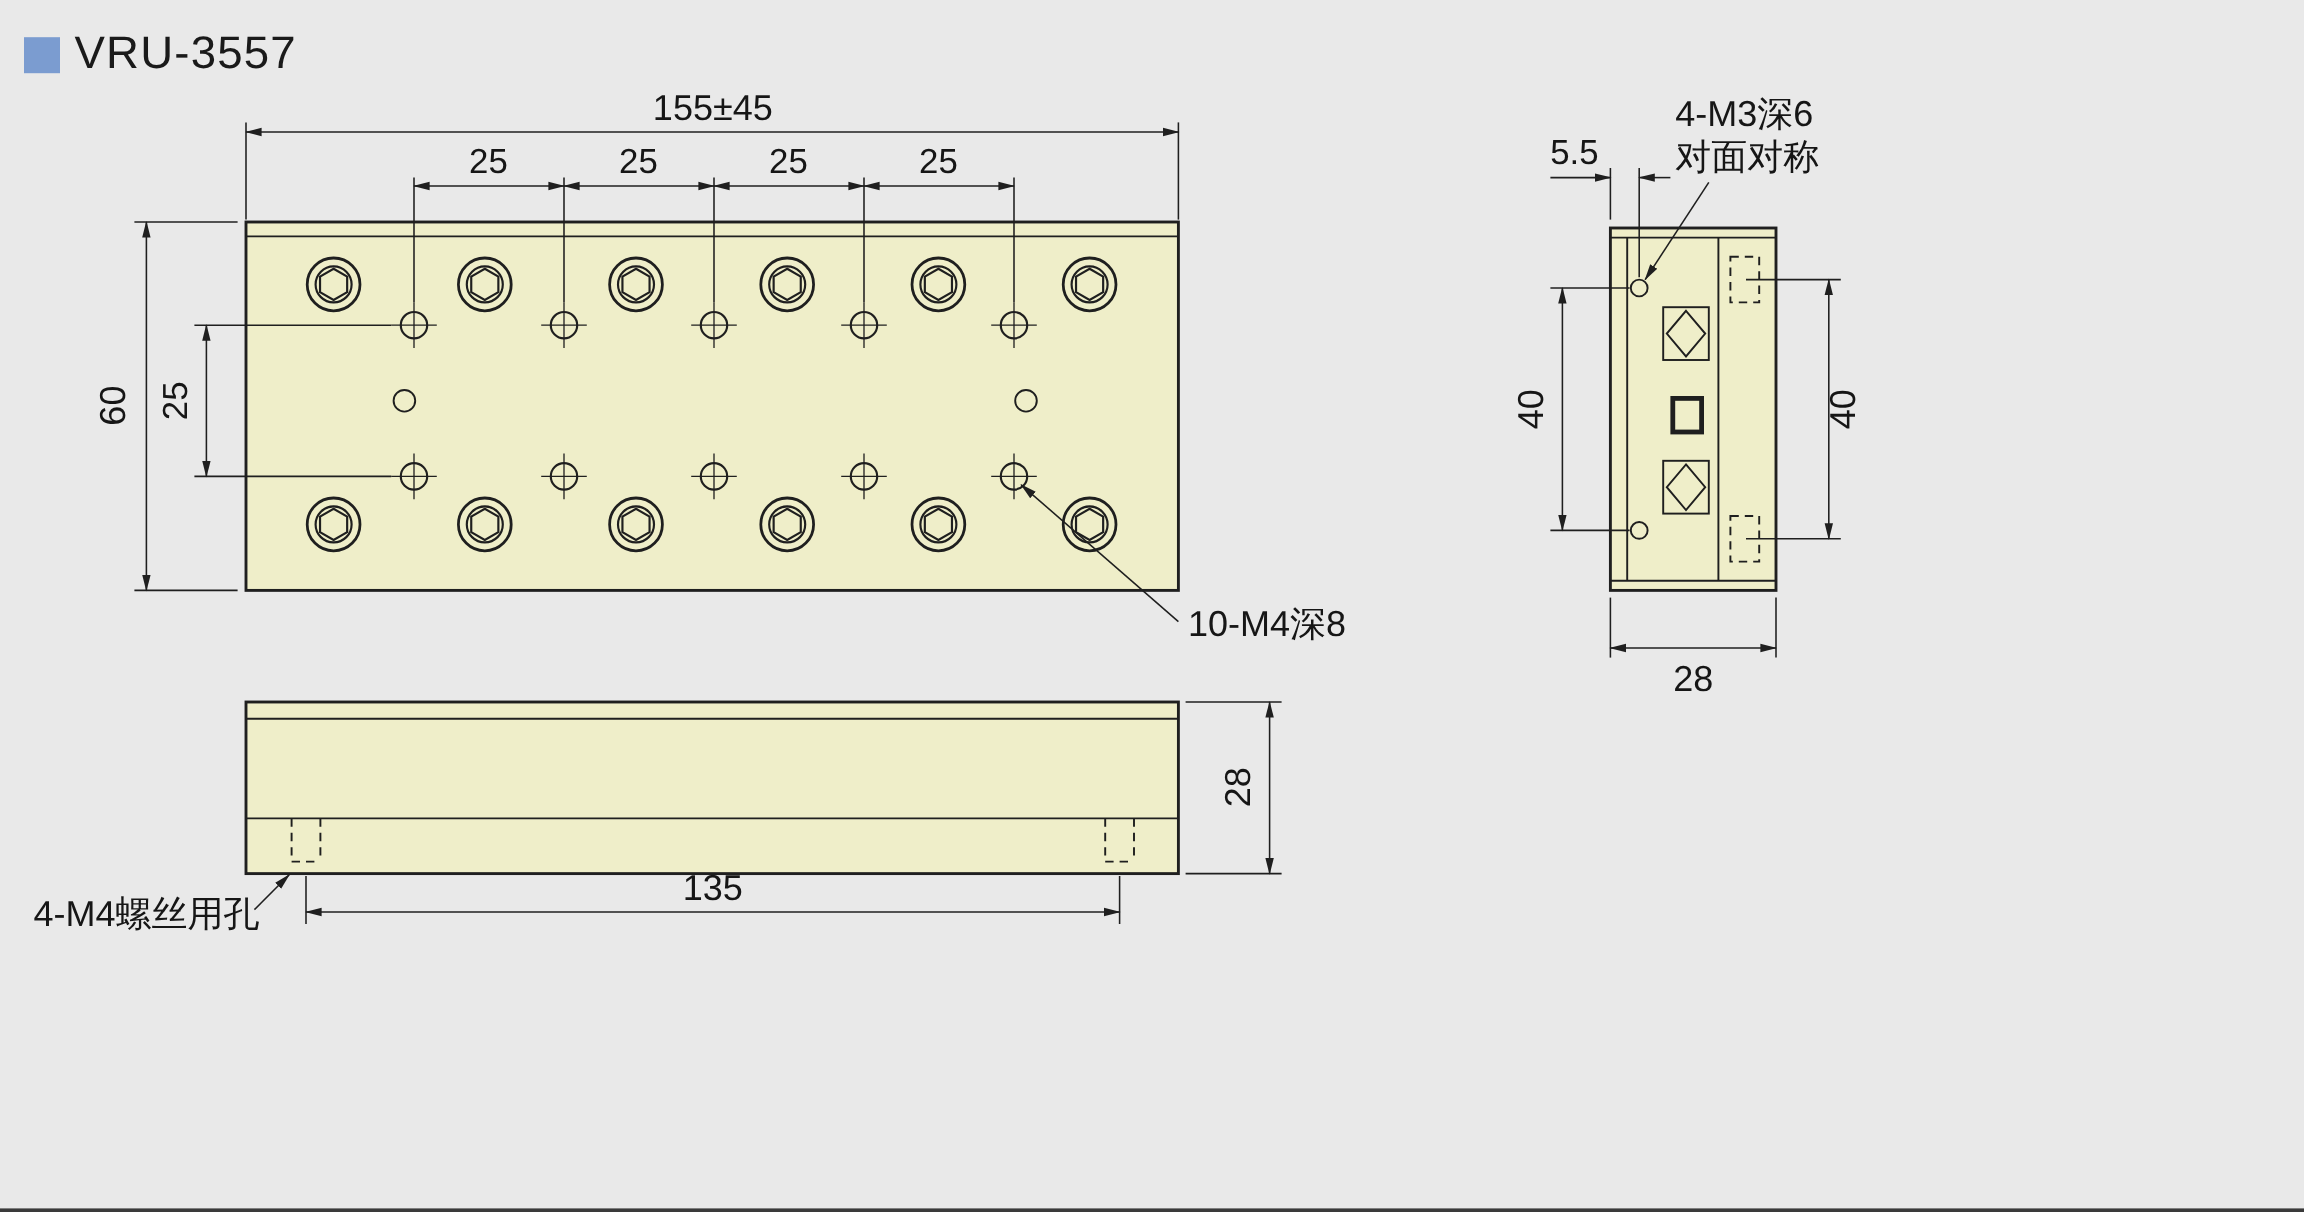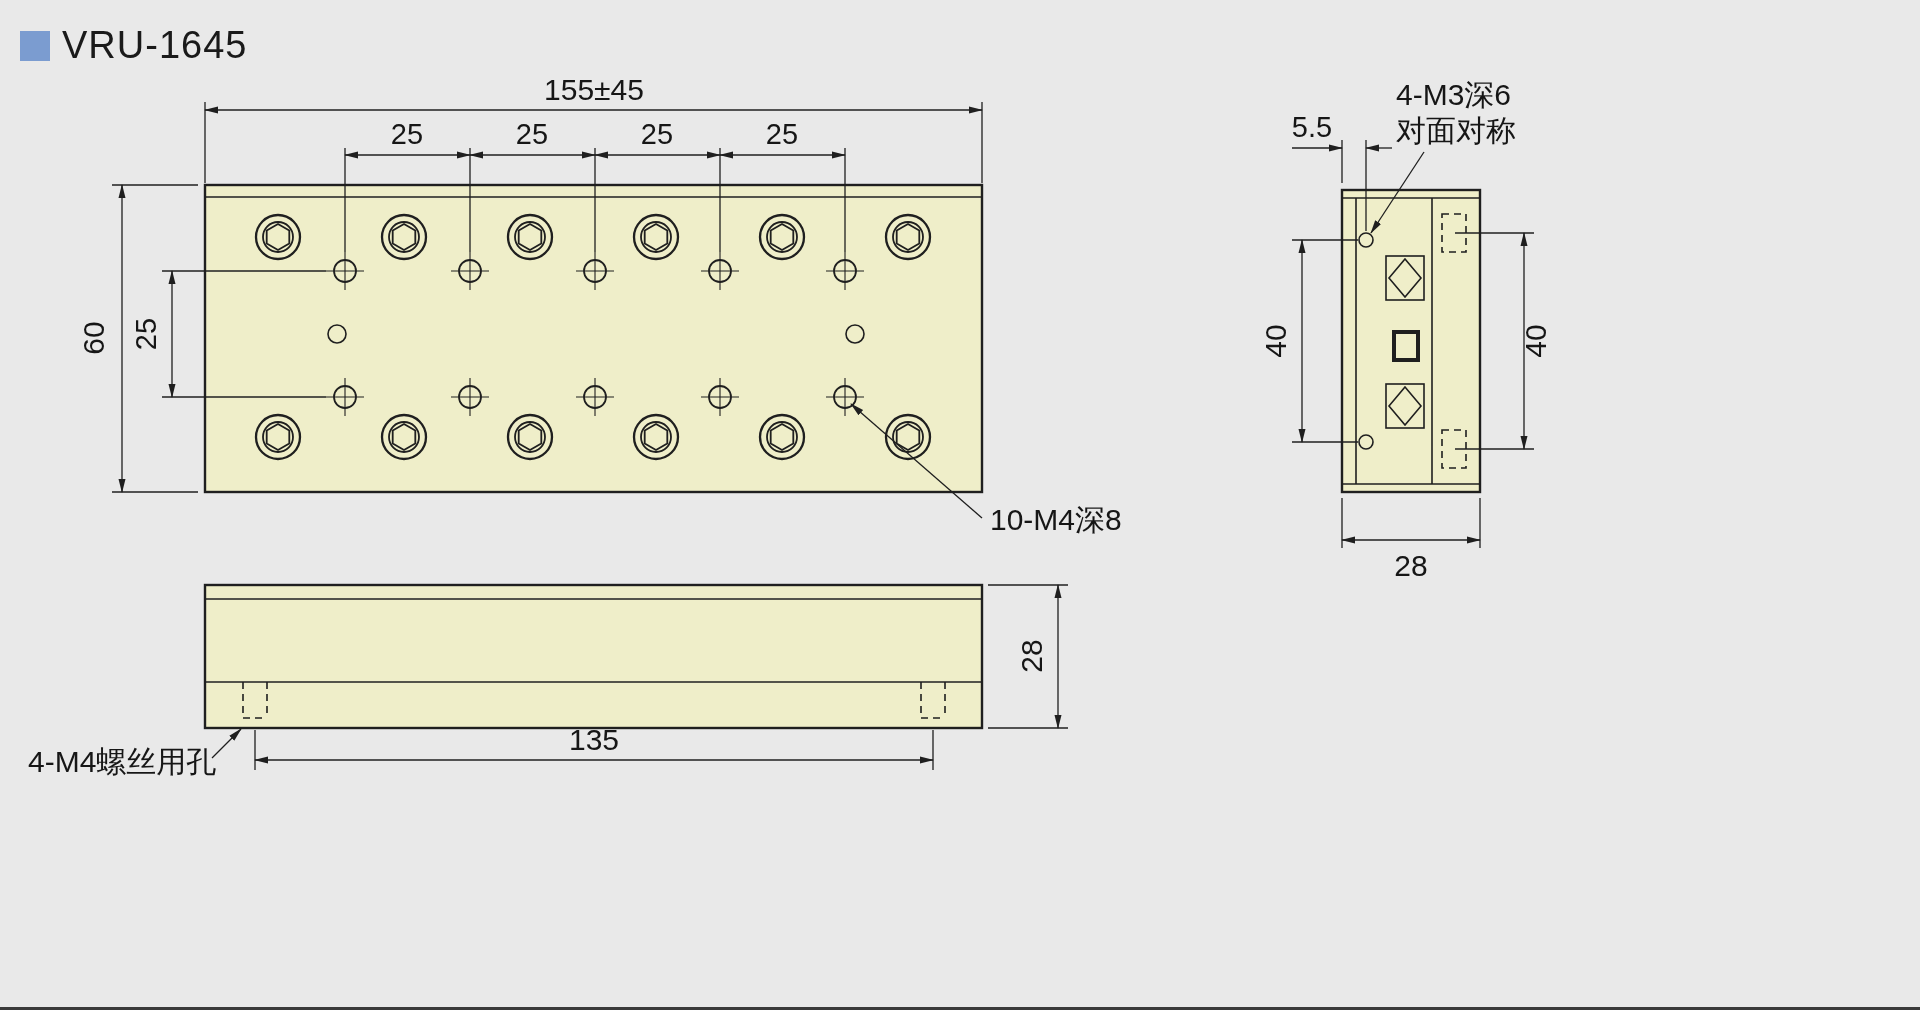--- a/index.html
+++ b/index.html
@@ -40,21 +40,21 @@
   .dash{stroke:#1f1f1f;stroke-width:1.6;fill:none;stroke-dasharray:7 5;}
   .heavy{stroke:#1f1f1f;stroke-width:4;fill:none;}
 </style>
 </head>
 <body>
 
 <div class="page">
 
   <div class="title-bar">
     <div class="title-square"></div>
-    <div class="title-text">VRU-1645</div>
+    <div class="title-text">VRU-3557</div>
   </div>
 
   <svg width="1920" height="1010" viewBox="0 0 1920 1010">
     <defs>
       <marker id="arr" viewBox="0 0 14 10" refX="13" refY="5" markerWidth="14" markerHeight="10" orient="auto-start-reverse" markerUnits="userSpaceOnUse">
         <path d="M0,1.5 L14,5 L0,8.5 Z" fill="#1f1f1f"></path>
       </marker>
       <g id="screw">
         <circle r="22" fill="none" stroke="#1f1f1f" stroke-width="2.3"></circle>
         <circle r="15" fill="none" stroke="#1f1f1f" stroke-width="1.8"></circle>

